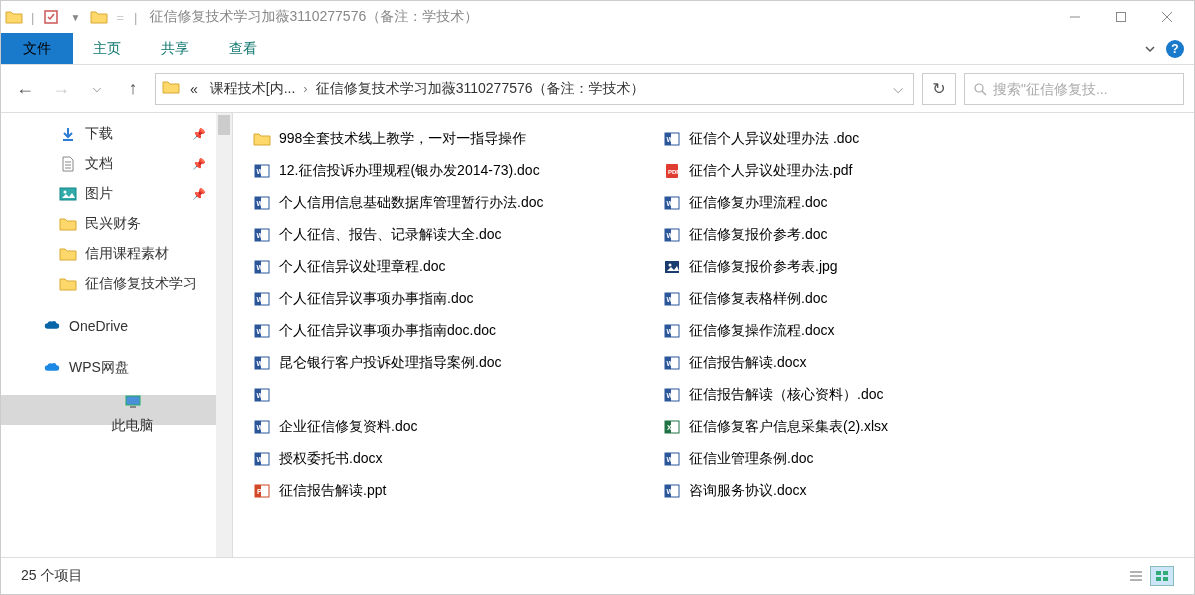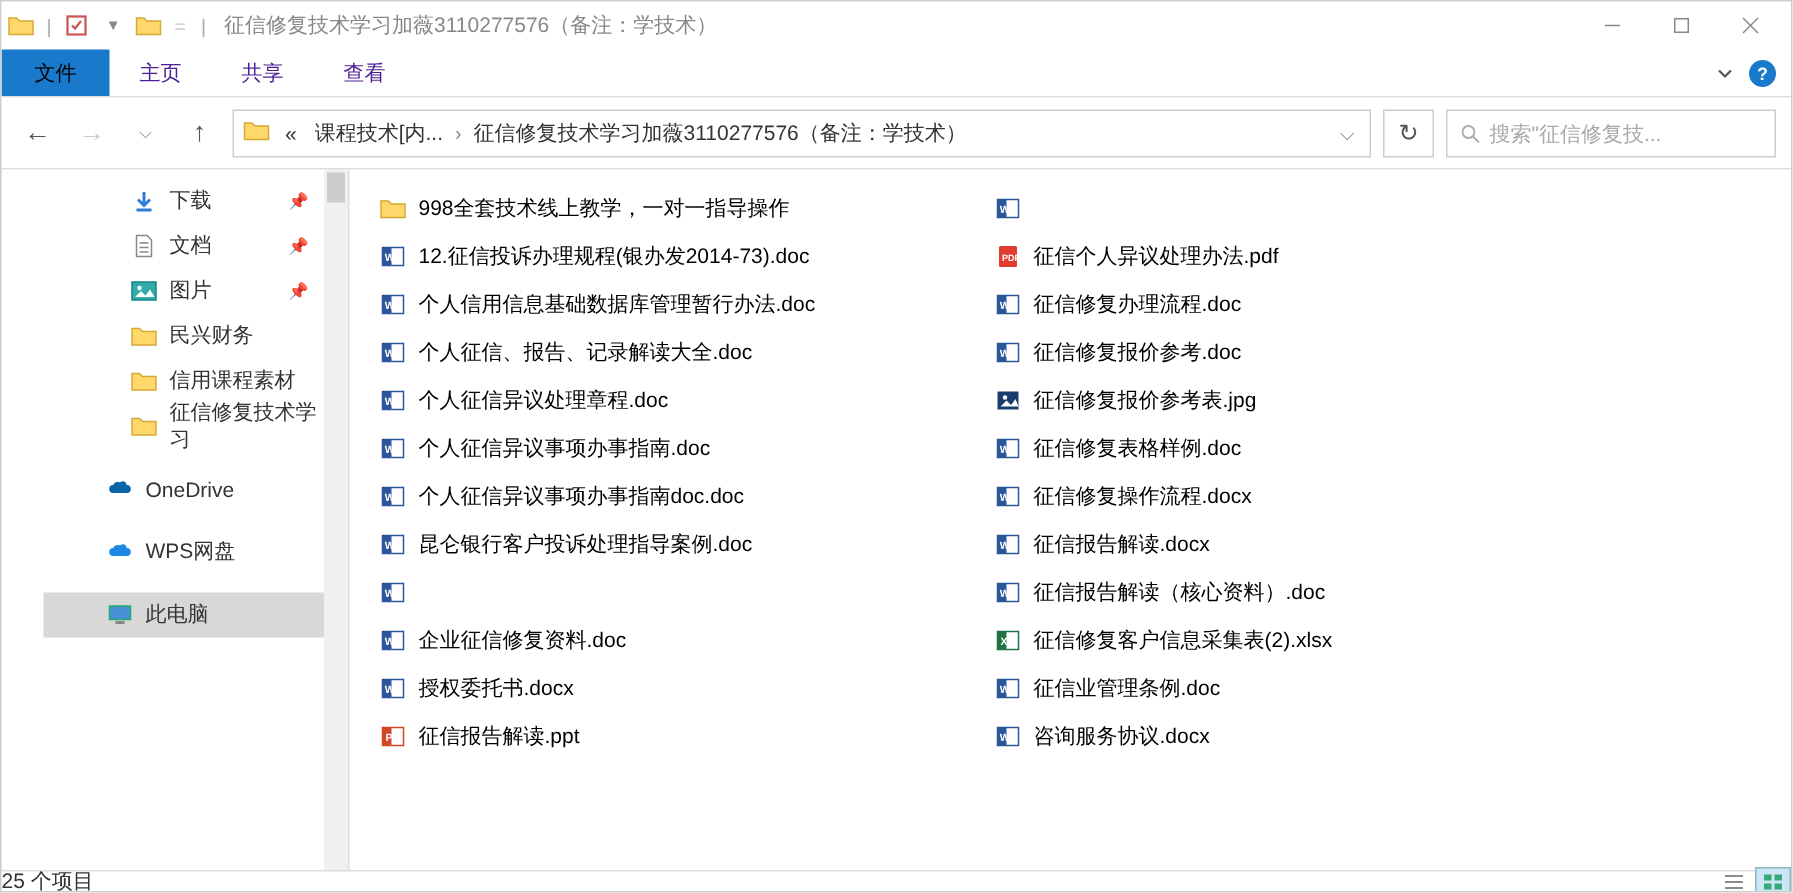--- a/index.html
+++ b/index.html
@@ -10,21 +10,21 @@
 .titlebar-left { display: flex; align-items: center; gap: 6px; flex: 1; }
 .qat-icon { width: 18px; height: 18px; display: flex; align-items: center; justify-content: center; }
 .folder-icon-small { width: 18px; height: 18px; }
 .titlebar-sep { color: #aaa; margin: 0 2px; }
 .titlebar-title { color: #888; font-size: 14px; margin-left: 4px; }
 .window-controls { display: flex; }
 .window-btn { width: 46px; height: 32px; display: flex; align-items: center; justify-content: center; color: #999; }
 
 
 .ribbon { height: 32px; background: #fff; border-bottom: 1px solid #ddd; display: flex; align-items: stretch; }
-.ribbon-tab { padding: 0 20px; display: flex; align-items: center; font-size: 14px; color: #4c1d95; }
+.ribbon-tab { padding: 0 20px; display: flex; align-items: center; font-size: 14px; color: #0f766e; }
 .ribbon-tab.file { background: #1979ca; color: #000000; padding: 0 22px; }
 .ribbon-spacer { flex: 1; }
 .ribbon-right { display: flex; align-items: center; padding-right: 10px; gap: 10px; }
 .chevron-down { color: #555; }
 .help-icon { width: 18px; height: 18px; border-radius: 50%; background: #1979ca; color: #fff; display: flex; align-items: center; justify-content: center; font-size: 12px; font-weight: bold; }
 
 
 .addressbar { height: 48px; display: flex; align-items: center; padding: 8px 10px; gap: 8px; border-bottom: 1px solid #ddd; }
 .nav-arrow { width: 28px; height: 28px; display: flex; align-items: center; justify-content: center; color: #555; font-size: 18px; }
 .nav-arrow.disabled { color: #ccc; }
@@ -38,38 +38,38 @@
 .search-box input { border: none; outline: none; flex: 1; font-size: 14px; color: #333; background: transparent; }
 .search-box input::placeholder { color: #aaa; }
 
 
 .main { flex: 1; display: flex; overflow: hidden; }
 
 
 .sidebar { width: 232px; border-right: 1px solid #ddd; overflow-y: auto; position: relative; }
 .sidebar-scroll { position: absolute; right: 0; top: 0; width: 16px; height: 100%; background: #f0f0f0; }
 .sidebar-scroll .thumb { position: absolute; left: 2px; right: 2px; top: 2px; height: 20px; background: #ccc; }
-.sidebar-content { padding: 6px 0; margin-left: 28px; }
+.sidebar-content { padding: 6px 0; }
 .nav-item { display: flex; align-items: center; height: 30px; padding: 0 10px 0 42px; gap: 8px; font-size: 14px; color: #333; position: relative; }
 .nav-item.indent { padding-left: 58px; }
-.nav-item.selected { background: #d8d8d8; }
+.nav-item.selected { background: #d8d8d8; flex-direction: column; }
 .nav-item .pin { position: absolute; right: 26px; color: #888; font-size: 11px; }
 .nav-icon { width: 18px; height: 18px; display: flex; align-items: center; justify-content: center; }
 .nav-group { height: 12px; }
 
 
 .content { flex: 1; padding: 10px 16px; overflow: auto; }
 .file-grid { display: flex; flex-direction: column; flex-wrap: wrap; height: 400px; align-content: flex-start; column-gap: 30px; }
 .file-item { display: flex; align-items: center; gap: 8px; height: 32px; padding: 0 4px; width: 380px; font-size: 14px; }
 .file-item.col2 { width: 300px; }
 .file-item.col3 { width: 200px; }
 .file-icon { width: 18px; height: 18px; flex-shrink: 0; display: flex; align-items: center; justify-content: center; }
 
 
-.statusbar { height: 14px; border-top: 1px solid #ddd; display: flex; align-items: center; padding: 0 0; font-size: 14px; color: #333; }
+.statusbar { height: 37px; border-top: 1px solid #ddd; display: flex; align-items: center; padding: 0 20px; font-size: 14px; color: #333; }
 .statusbar-spacer { flex: 1; }
 .view-btns { display: flex; gap: 2px; }
 .view-btn { width: 24px; height: 20px; border: 1px solid transparent; display: flex; align-items: center; justify-content: center; }
 .view-btn.active { background: #cde6f7; border-color: #8bb; }
 
 
 svg { display: block; }
 </style>
 </head>
 <body>
@@ -377,20 +377,21 @@
           <span>征信报告解读.ppt</span>
         </div>
         <div class="file-item col2">
           <span class="file-icon">
             <svg width="16" height="16" viewBox="0 0 16 16">
               <rect x="1" y="2" width="14" height="12" fill="#fff" stroke="#2b579a"></rect>
               <rect x="1" y="2" width="6" height="12" fill="#2b579a"></rect>
               <text x="2.5" y="11" font-size="7" fill="#fff" font-weight="bold">W</text>
             </svg>
           </span>
+          <span>征信个人异议处理办法 .doc</span>
         </div>
         <div class="file-item col2">
           <span class="file-icon">
             <svg width="16" height="16" viewBox="0 0 16 16">
               <rect x="2" y="1" width="12" height="14" fill="#e03c31" rx="1"></rect>
               <text x="4" y="11" font-size="6" fill="#fff" font-weight="bold">PDF</text>
             </svg>
           </span>
           <span>征信个人异议处理办法.pdf</span>
         </div>

